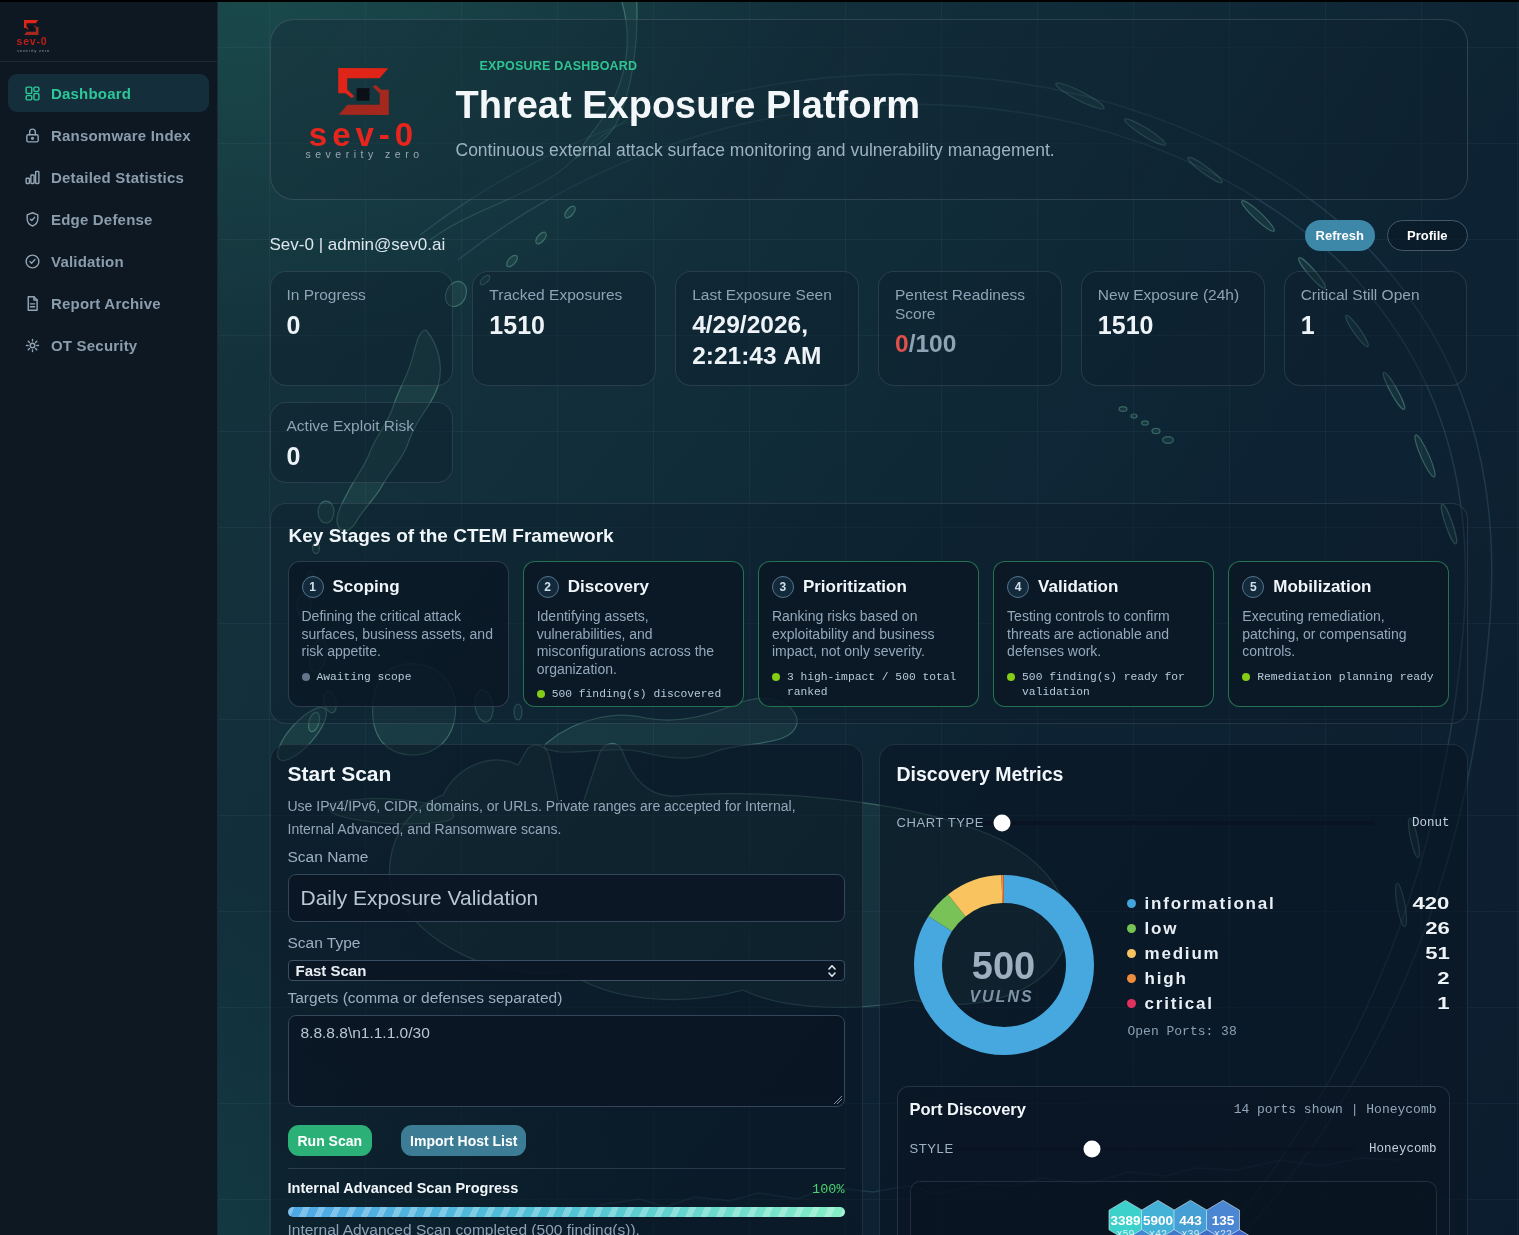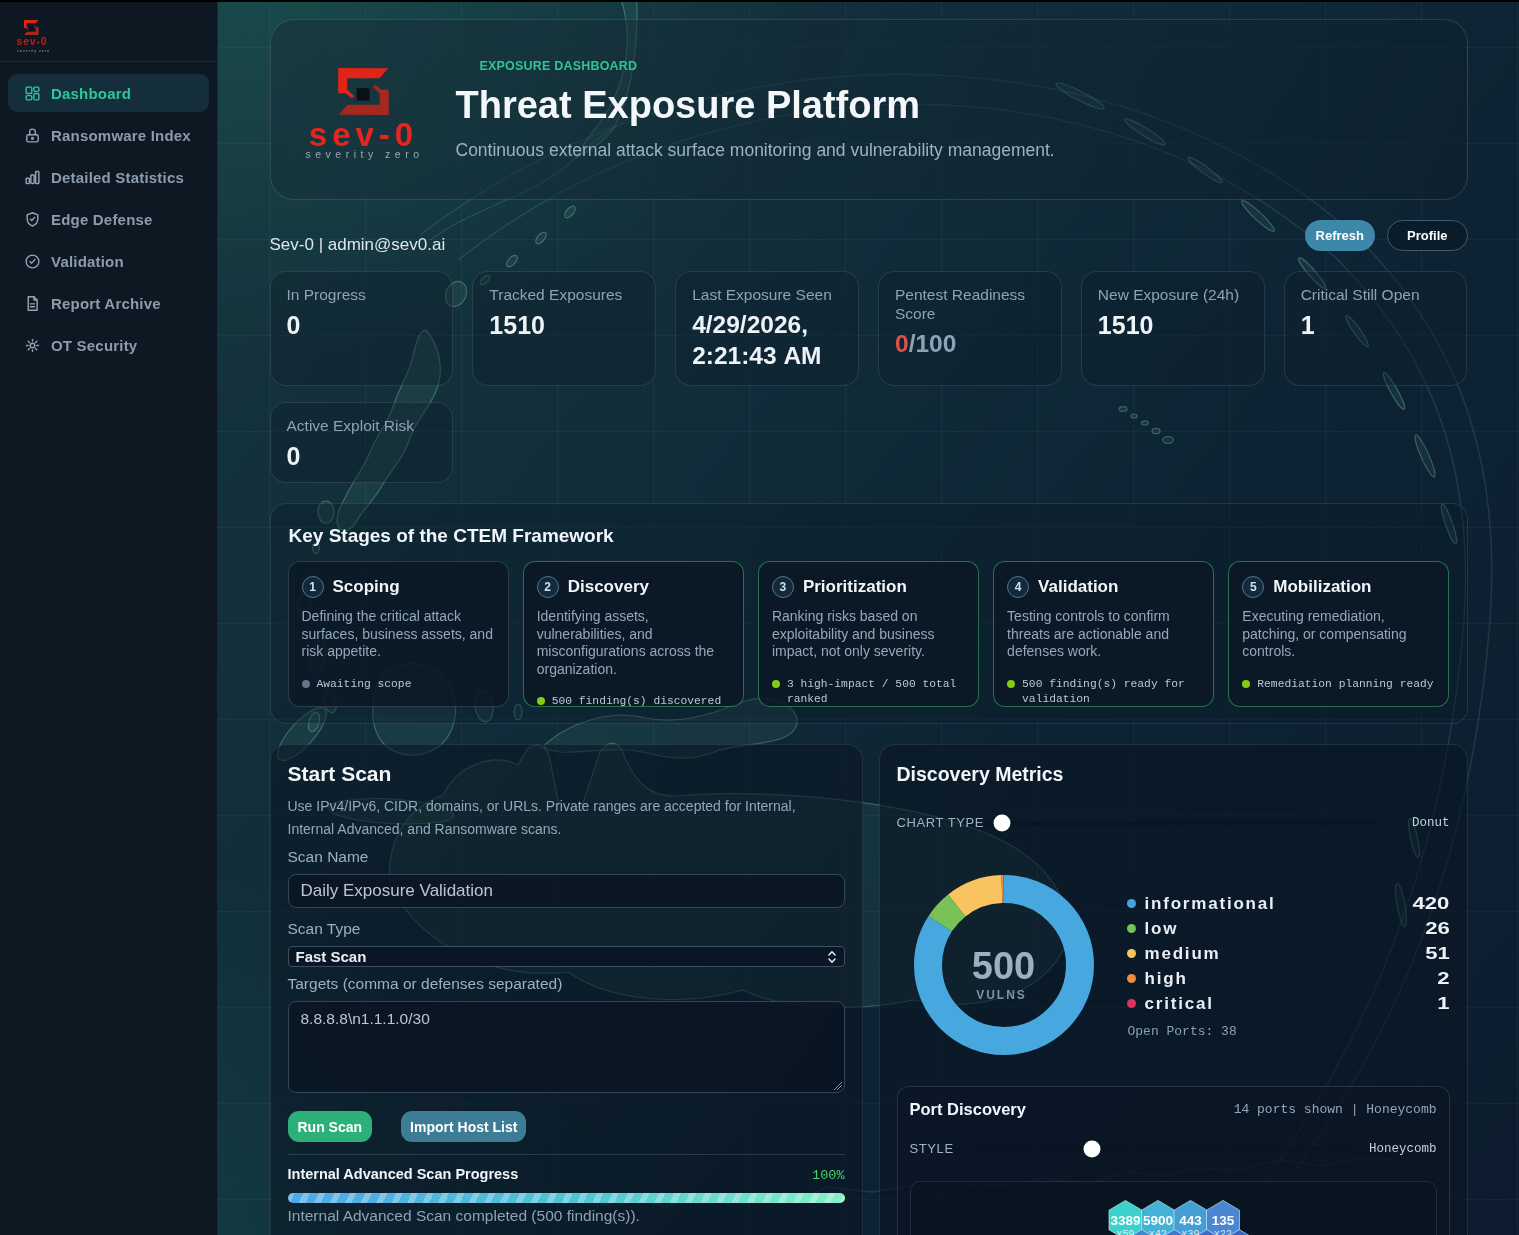--- a/index.html
+++ b/index.html
@@ -106,43 +106,43 @@
 .stage.on { border-color:rgba(74,222,128,0.45); }
 .stage .hd { display:flex; align-items:center; margin-bottom:10px; }
 .num {
   width:22px; height:22px; border-radius:50%; background:#132a3c;
   border:1px solid #55738a; color:#cfe0ec; font-size:12px; font-weight:600;
   display:flex; align-items:center; justify-content:center; margin-right:9px; flex:none;
 }
 .stage .tt { font-size:17px; font-weight:700; color:#f1f6fa; }
 .stage .ds { font-size:14px; color:#94a8bb; line-height:17.5px; }
 .stage .st {
-  margin-top:16px;
+  margin-top:9px;
   font-family:"Liberation Mono", monospace; font-size:11.3px; color:#b7c9d6;
   display:flex; align-items:flex-start; line-height:15px;
 }
 .stage .st .dot { width:8px; height:8px; border-radius:50%; background:#84cc16; margin:3px 7px 0 0; flex:none; }
 .stage .st .dot.gray { background:#64748b; }
 
 .cols { display:grid; grid-template-columns:593px 1fr; gap:16px; }
 .cols > section { min-width:0; }
 .panel {
   border-radius:16px; border:1px solid rgba(148,163,184,0.16);
   background:rgba(9,20,33,0.55);
   padding:17px;
 }
 .panel h3 { font-size:21px; font-weight:700; color:#f1f6fa; line-height:24px; }
 .disc h3 { font-size:19.5px; }
 
 .scan { height:600px; }
 .scan .intro { font-size:14px; color:#93a7ba; line-height:23px; margin-top:9px; }
 .flb { font-size:15.5px; color:#9db0c2; line-height:18px; margin-top:7px; margin-bottom:8px; }
 .inp {
-  height:34px; border-radius:8px; border:1px solid #33465a;
-  background:rgba(10,21,35,0.85); color:#b9c6d4; font-size:17px;
+  height:48px; border-radius:8px; border:1px solid #33465a;
+  background:rgba(10,21,35,0.85); color:#b9c6d4; font-size:21px;
   display:flex; align-items:center; padding:4px 12px;
 }
 .sel {
   height:21px; border-radius:4px; border:1px solid #3a4f63;
   background:rgba(10,21,35,0.9); color:#e9eef4; font-size:15px; font-weight:700;
   display:flex; align-items:center; justify-content:space-between; padding:0 7px;
 }
 .sel svg { width:10px; height:14px; }
 .ta {
   height:92px; border-radius:8px; border:1px solid #33465a;
@@ -173,21 +173,21 @@
 
 .disc { height:600px; }
 .srow { display:flex; align-items:center; margin-top:28px; height:17px; }
 .srow .sl { font-size:13px; color:#9fb3c4; letter-spacing:0.6px; flex:none; }
 .track { position:relative; height:4px; border-radius:2px; background:#0a1322; flex:1; }
 .thumb { position:absolute; top:50%; width:17px; height:17px; border-radius:50%; background:#fff; transform:translate(-50%,-50%); }
 .srow .sv { font-family:"Liberation Mono", monospace; font-size:12.5px; color:#c3d1dd; flex:none; text-align:right; }
 .donut-row { display:flex; margin-top:44px; }
 .donut { width:180px; height:180px; margin-left:17px; position:relative; flex:none; }
 .donut .c1 { position:absolute; left:0; right:0; top:72px; text-align:center; font-size:38px; font-weight:700; color:#9db0c0; line-height:38px; }
-.donut .c2 { position:absolute; left:0; right:4px; top:113px; text-align:center; font-size:12px; font-weight:700; color:#7e93a5; letter-spacing:2px; }
+.donut .c2 { position:absolute; left:0; right:4px; top:113px; text-align:center; font-size:16px; font-weight:700; color:#7e93a5; letter-spacing:2px;font-style:italic; }
 .legend { flex:1; margin-left:33px; margin-top:16px; }
 .lrow { display:flex; align-items:center; height:25px; }
 .lrow .ld { width:9px; height:9px; border-radius:50%; margin-right:9px; flex:none; }
 .lrow .ll { font-size:17px; font-weight:600; color:#e8eef4; letter-spacing:1.8px; }
 .lrow .lv { margin-left:auto; font-size:17px; font-weight:700; color:#eef3f7; transform:scaleX(1.3); transform-origin:100% 50%; }
 .openp { font-family:"Liberation Mono", monospace; font-size:13px; color:#8aa0b2; margin-top:8px; margin-left:1px; }
 .ports {
   margin-top:31px; border-radius:12px; border:1px solid rgba(148,163,184,0.2);
   background:rgba(10,20,34,0.5); padding:11px 12px; height:240px;
 }

